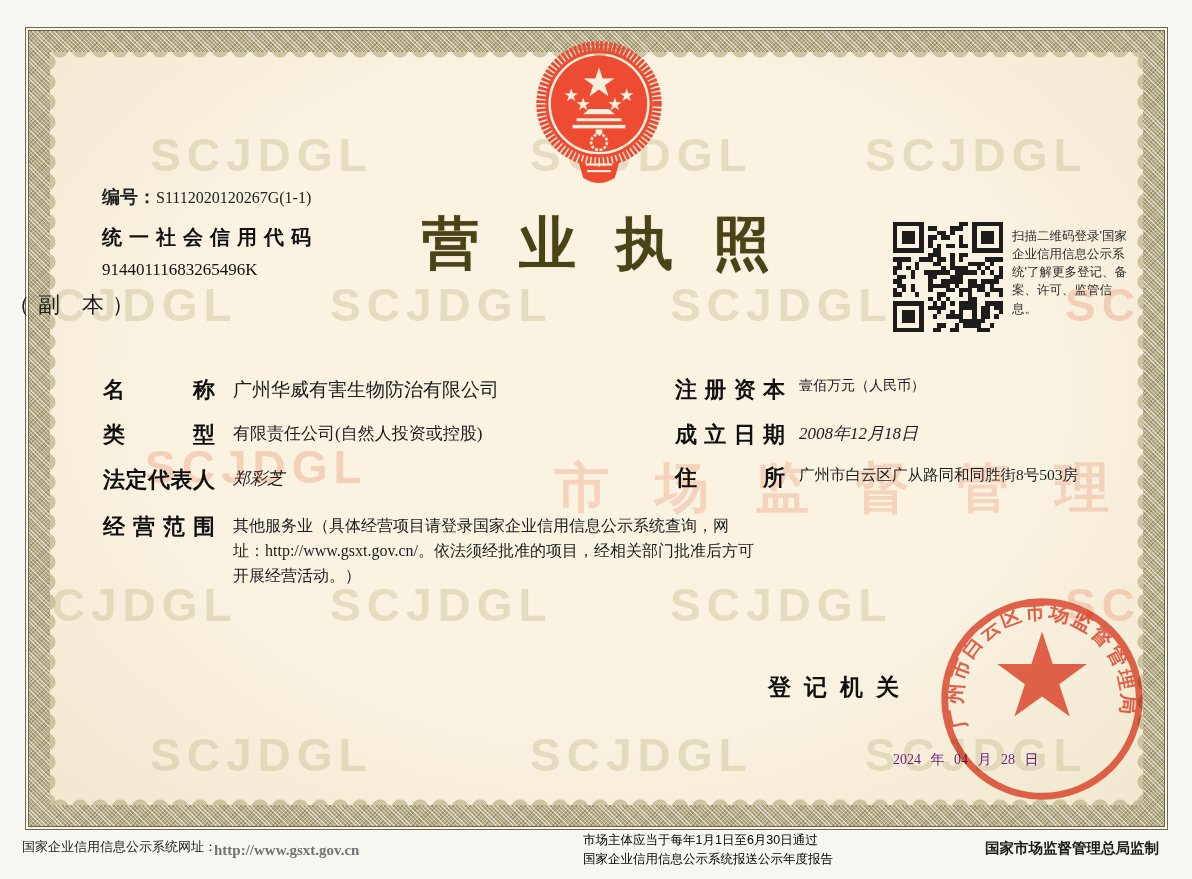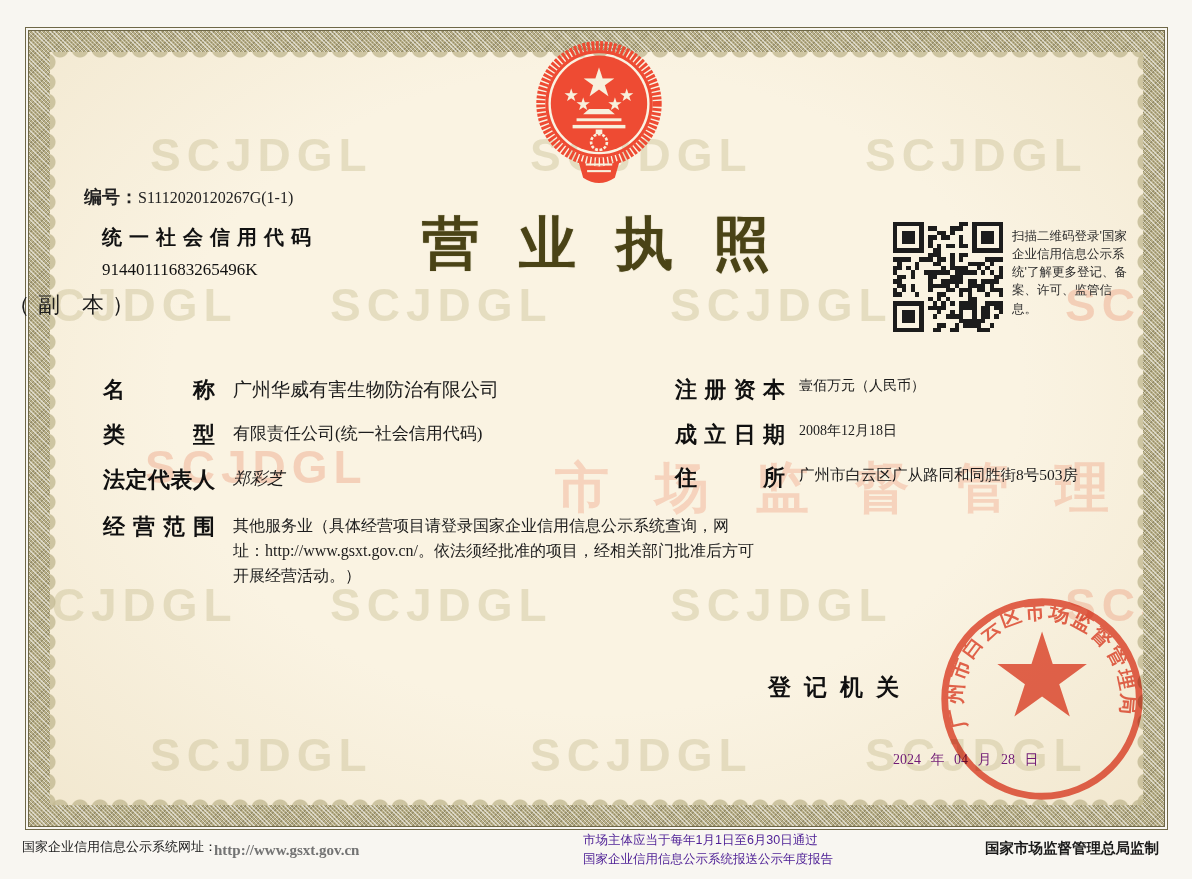--- a/index.html
+++ b/index.html
@@ -29,21 +29,21 @@
     background-size:11px 20px;background-repeat:repeat-y;}
   
   .wm-layer{position:absolute;left:50px;top:52px;right:49px;bottom:74px;overflow:hidden;z-index:1;}
   .wm{position:absolute;font-weight:bold;letter-spacing:6px;font-size:46px;
       color:rgba(198,188,142,.40);white-space:nowrap;}
   .wm.pink{color:rgba(236,160,128,.42);}
   .wm-cn{position:absolute;font-weight:bold;font-size:54px;letter-spacing:46px;
       color:rgba(238,150,118,.34);white-space:nowrap;}
   
   .abs{position:absolute;z-index:3;}
-  .serial{left:84px;top:185px;font-size:18px;text-align:right;}
+  .serial{left:102px;top:185px;font-size:18px;text-align:right;}
   .serial .lbl{font-weight:bold;}
   .serial .val{font-family:"Liberation Serif",serif;font-size:16px;}
   .credit-label{left:102px;top:224px;font-size:20px;font-weight:bold;letter-spacing:7px;color:#111;}
   .credit-value{left:102px;top:260px;font-size:17px;font-family:"Liberation Serif",serif;color:#111;}
   .title{left:0;right:0;top:206px;text-align:center;font-size:57px;font-weight:bold;
          letter-spacing:40px;padding-left:40px;color:#4a4316;
          text-shadow:0 0 1px rgba(74,67,22,.6);}
   .subtitle{left:0;right:0;top:290px;text-align:left;font-size:22px;letter-spacing:8px;
             padding-left:8px;color:#1d1d1d;}
   .qr{left:893px;top:222px;width:110px;height:110px;}
@@ -53,34 +53,34 @@
   .row .label{font-weight:bold;font-size:22px;color:#101010;flex:0 0 auto;}
   [data-justify]{display:flex;justify-content:space-between;}
   .lcol .label{width:112px;}
   .rcol .label{width:110px;}
   .row .value{font-family:"Liberation Serif",serif;color:#1c1c1c;margin-top:2px;}
   .r-name{left:103px;top:375px;} .r-name .value{margin-left:18px;font-size:19px;width:520px;}
   .r-type{left:103px;top:420px;} .r-type .value{margin-left:18px;font-size:17px;width:520px;}
   .r-legal{left:103px;top:465px;} .r-legal .value{margin-left:18px;font-size:17px;width:520px;font-style:italic;}
   .r-scope{left:103px;top:512px;} .r-scope .value{margin-left:18px;font-size:16px;width:525px;line-height:1.55;margin-top:2px;}
   .r-capital{left:675px;top:375px;} .r-capital .value{margin-left:14px;font-size:14px;width:360px;}
-  .r-estd{left:675px;top:420px;} .r-estd .value{margin-left:14px;font-size:14px;width:360px;}
+  .r-estd{left:675px;top:420px;} .r-estd .value{margin-left:14px;font-size:17px;width:360px;font-style:italic;}
   .r-addr{left:675px;top:463px;} .r-addr .value{margin-left:14px;font-size:15.5px;width:360px;}
   .registrar{left:768px;top:672px;font-size:23px;font-weight:bold;letter-spacing:13px;color:#101010;}
   .issue-date{left:893px;top:751px;font-size:14px;font-family:"Liberation Serif",serif;
               color:#701a75;word-spacing:6px;z-index:3;}
   
   .emblem{left:533px;top:40px;width:132px;height:154px;z-index:4;}
   .emblem svg{width:132px;height:154px;display:block;}
   .seal{left:935px;top:592px;width:214px;height:214px;z-index:5;opacity:.88;mix-blend-mode:multiply;}
   .seal svg{width:214px;height:214px;display:block;}
   
   .f-left-label{left:22px;top:838px;font-size:13px;color:#222;}
   .f-left-url{left:214px;top:842px;font-size:15px;font-weight:bold;font-family:"Liberation Serif",serif;color:#737373;}
-  .f-mid{left:583px;top:831px;font-size:12.5px;line-height:1.5;color:#4c1d95;}
+  .f-mid{left:583px;top:831px;font-size:12.5px;line-height:1.5;color:#000000;}
   .f-right{left:985px;top:839px;font-size:14.5px;font-weight:600;color:#1a1a1a;}
 </style>
 </head>
 <body>
 
 <div class="stage">
 
   <div class="frame"></div>
   <div class="paper"></div>
   <div class="scallop top"></div>
@@ -367,21 +367,21 @@
         <span>名</span>
         <span>称</span>
       </div>
     <div class="value">广州华威有害生物防治有限公司</div>
   </div>
   <div class="row lcol r-type">
     <div class="label" data-justify="">
         <span>类</span>
         <span>型</span>
       </div>
-    <div class="value">有限责任公司(统一社会信用代码)</div>
+    <div class="value">有限责任公司(自然人投资或控股)</div>
   </div>
   <div class="row lcol r-legal">
     <div class="label" data-justify="">
         <span>法</span>
         <span>定</span>
         <span>代</span>
         <span>表</span>
         <span>人</span>
       </div>
     <div class="value">郑彩芝</div>

